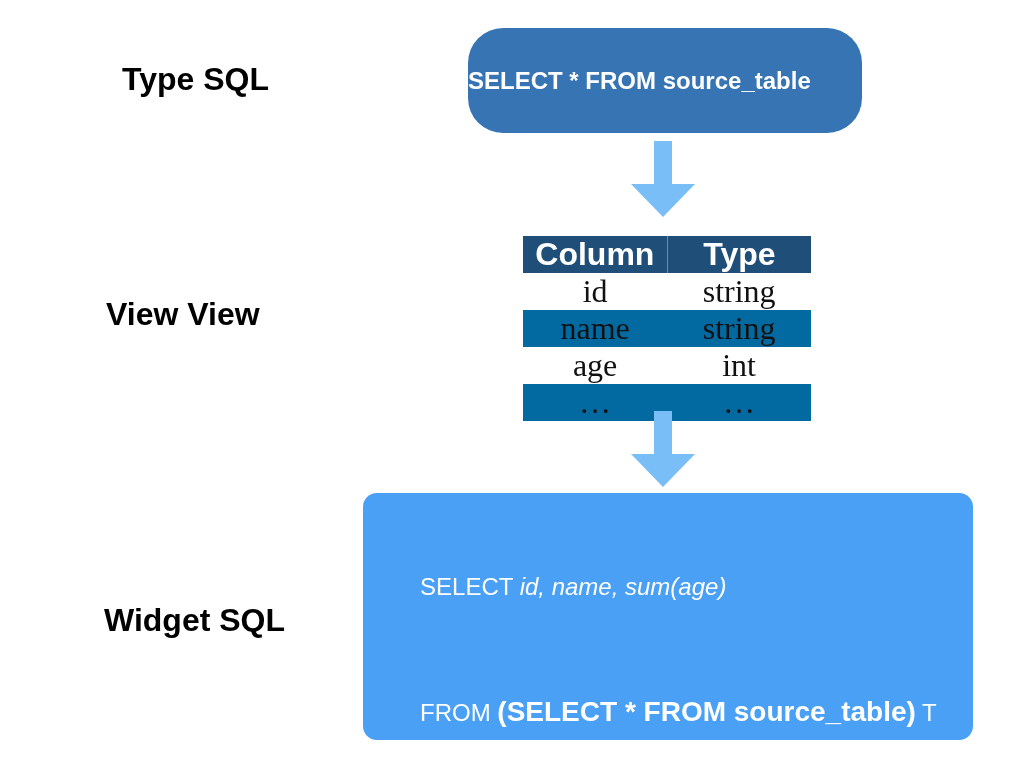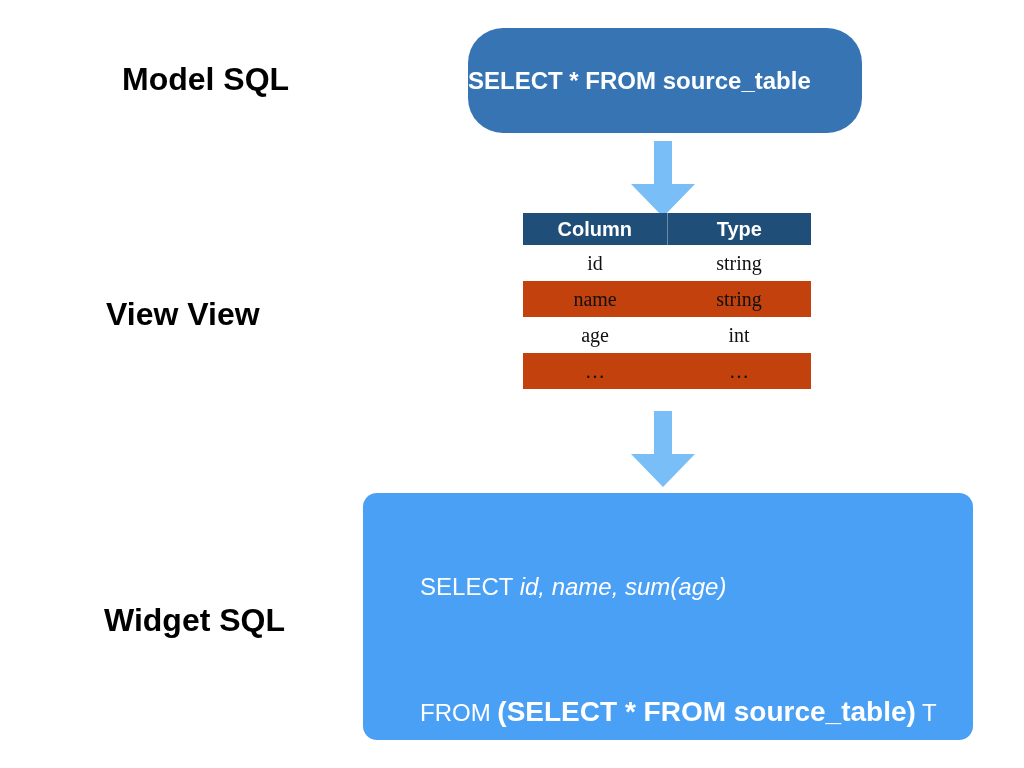--- a/index.html
+++ b/index.html
@@ -32,35 +32,35 @@
   }
   .view-sql-box .sql-text {
     color: #ffffff; font-weight: bold; font-size: 24px; white-space: nowrap;
   }
 
   .arrow { position: absolute; width: 64px; height: 76px; }
   #arrow-1 { left: 631px; top: 141px; }
   #arrow-2 { left: 631px; top: 411px; }
 
   .model-table {
-    position: absolute; left: 523px; top: 213px;
+    position: absolute; left: 523px; top: 236px;
     width: 288px; border-collapse: collapse;
-    font-size: 20px;
+    font-size: 32px;
   }
   .model-table th {
     background: #1F4E79; color: #ffffff; font-weight: bold;
     height: 32px; width: 144px; text-align: center; padding: 0;
   }
   .model-table th:first-child { border-right: 1px solid rgba(255,255,255,0.35); }
   .model-table td {
     height: 36px; text-align: center; padding: 0; color: #111111;
     background: #ffffff;
     font-family: Liberation Serif, serif;
   }
-  .model-table tr.alt td { background: #c2410c; }
+  .model-table tr.alt td { background: #0369a1; }
 
   .widget-sql-box {
     position: absolute; left: 363px; top: 493px;
     width: 610px; height: 247px;
     border-radius: 14px;
     background: #4AA0F5;
     box-sizing: border-box;
     padding: 48px 20px 0 17px;
     color: #ffffff;
   }
@@ -70,21 +70,21 @@
     white-space: pre-wrap;
   }
   .sql-line .it { font-style: italic; }
   .sql-line .bd { font-weight: bold; font-size: 28px; }
 </style>
 </head>
 <body>
 
 <div class="stage">
 
-  <div class="row-label" id="label-view-sql">Model SQL</div>
+  <div class="row-label" id="label-view-sql">Type SQL</div>
   <div class="row-label" id="label-view-model">View View</div>
   <div class="row-label" id="label-widget-sql">Widget SQL</div>
 
   <div class="view-sql-box">
     <span class="sql-text">SELECT * FROM source_table</span>
   </div>
 
   <svg id="arrow-1" class="arrow" viewBox="0 0 64 76">
     <polygon points="23,0 41,0 41,43 64,43 32,76 0,43 23,43" fill="#79BEF6"></polygon>
   </svg>

